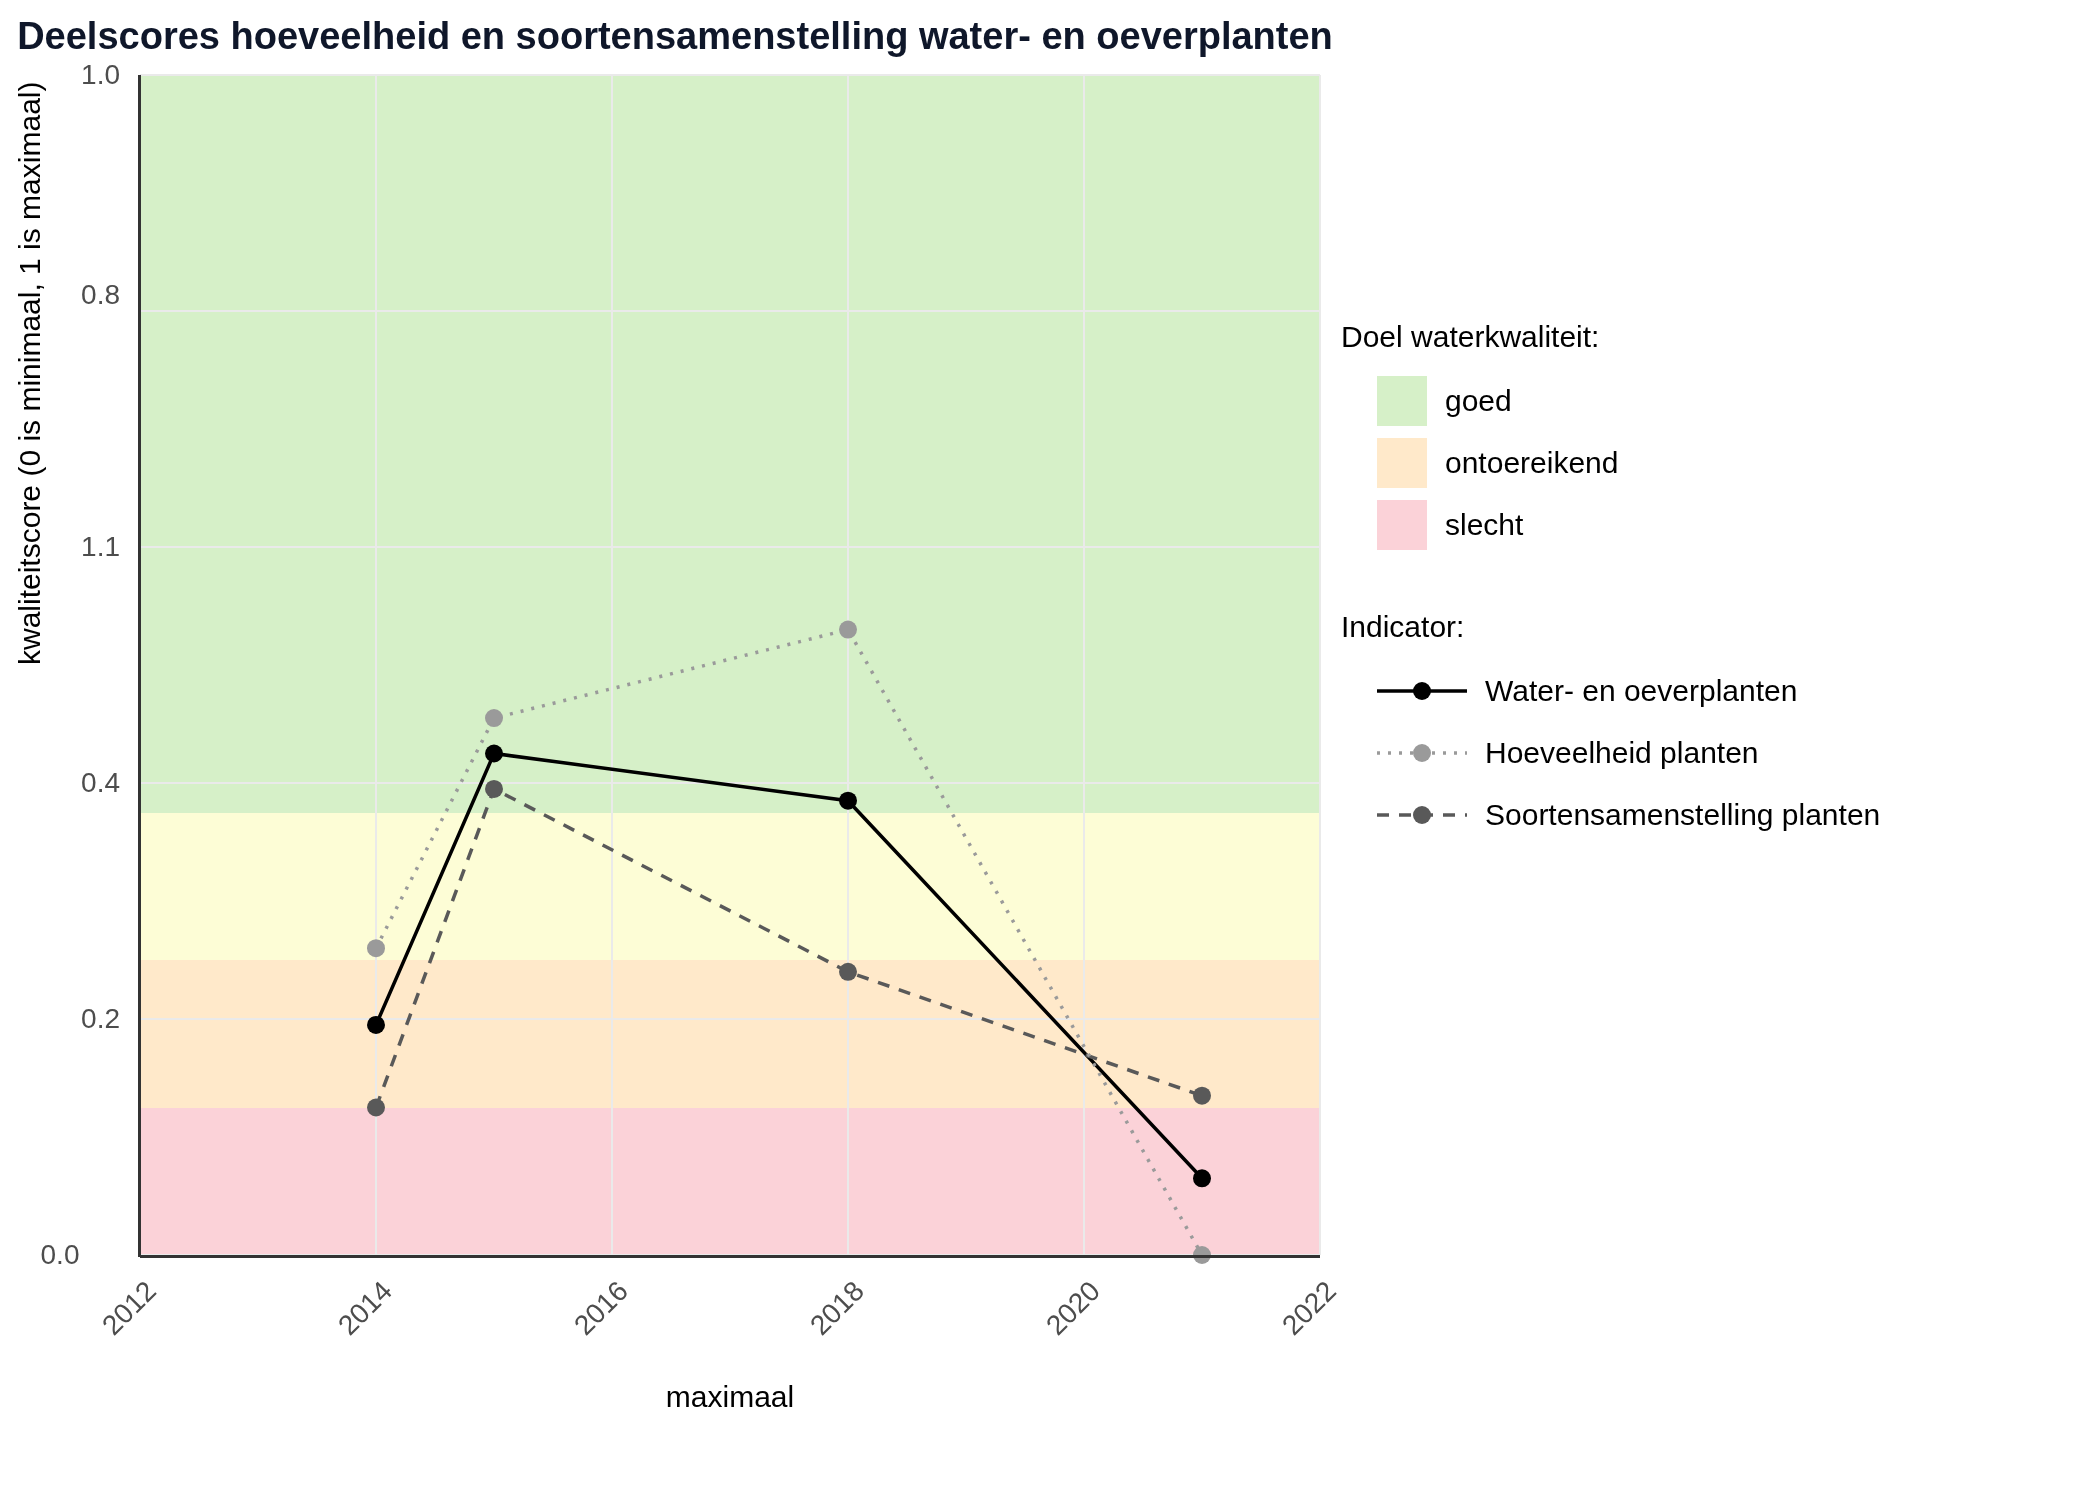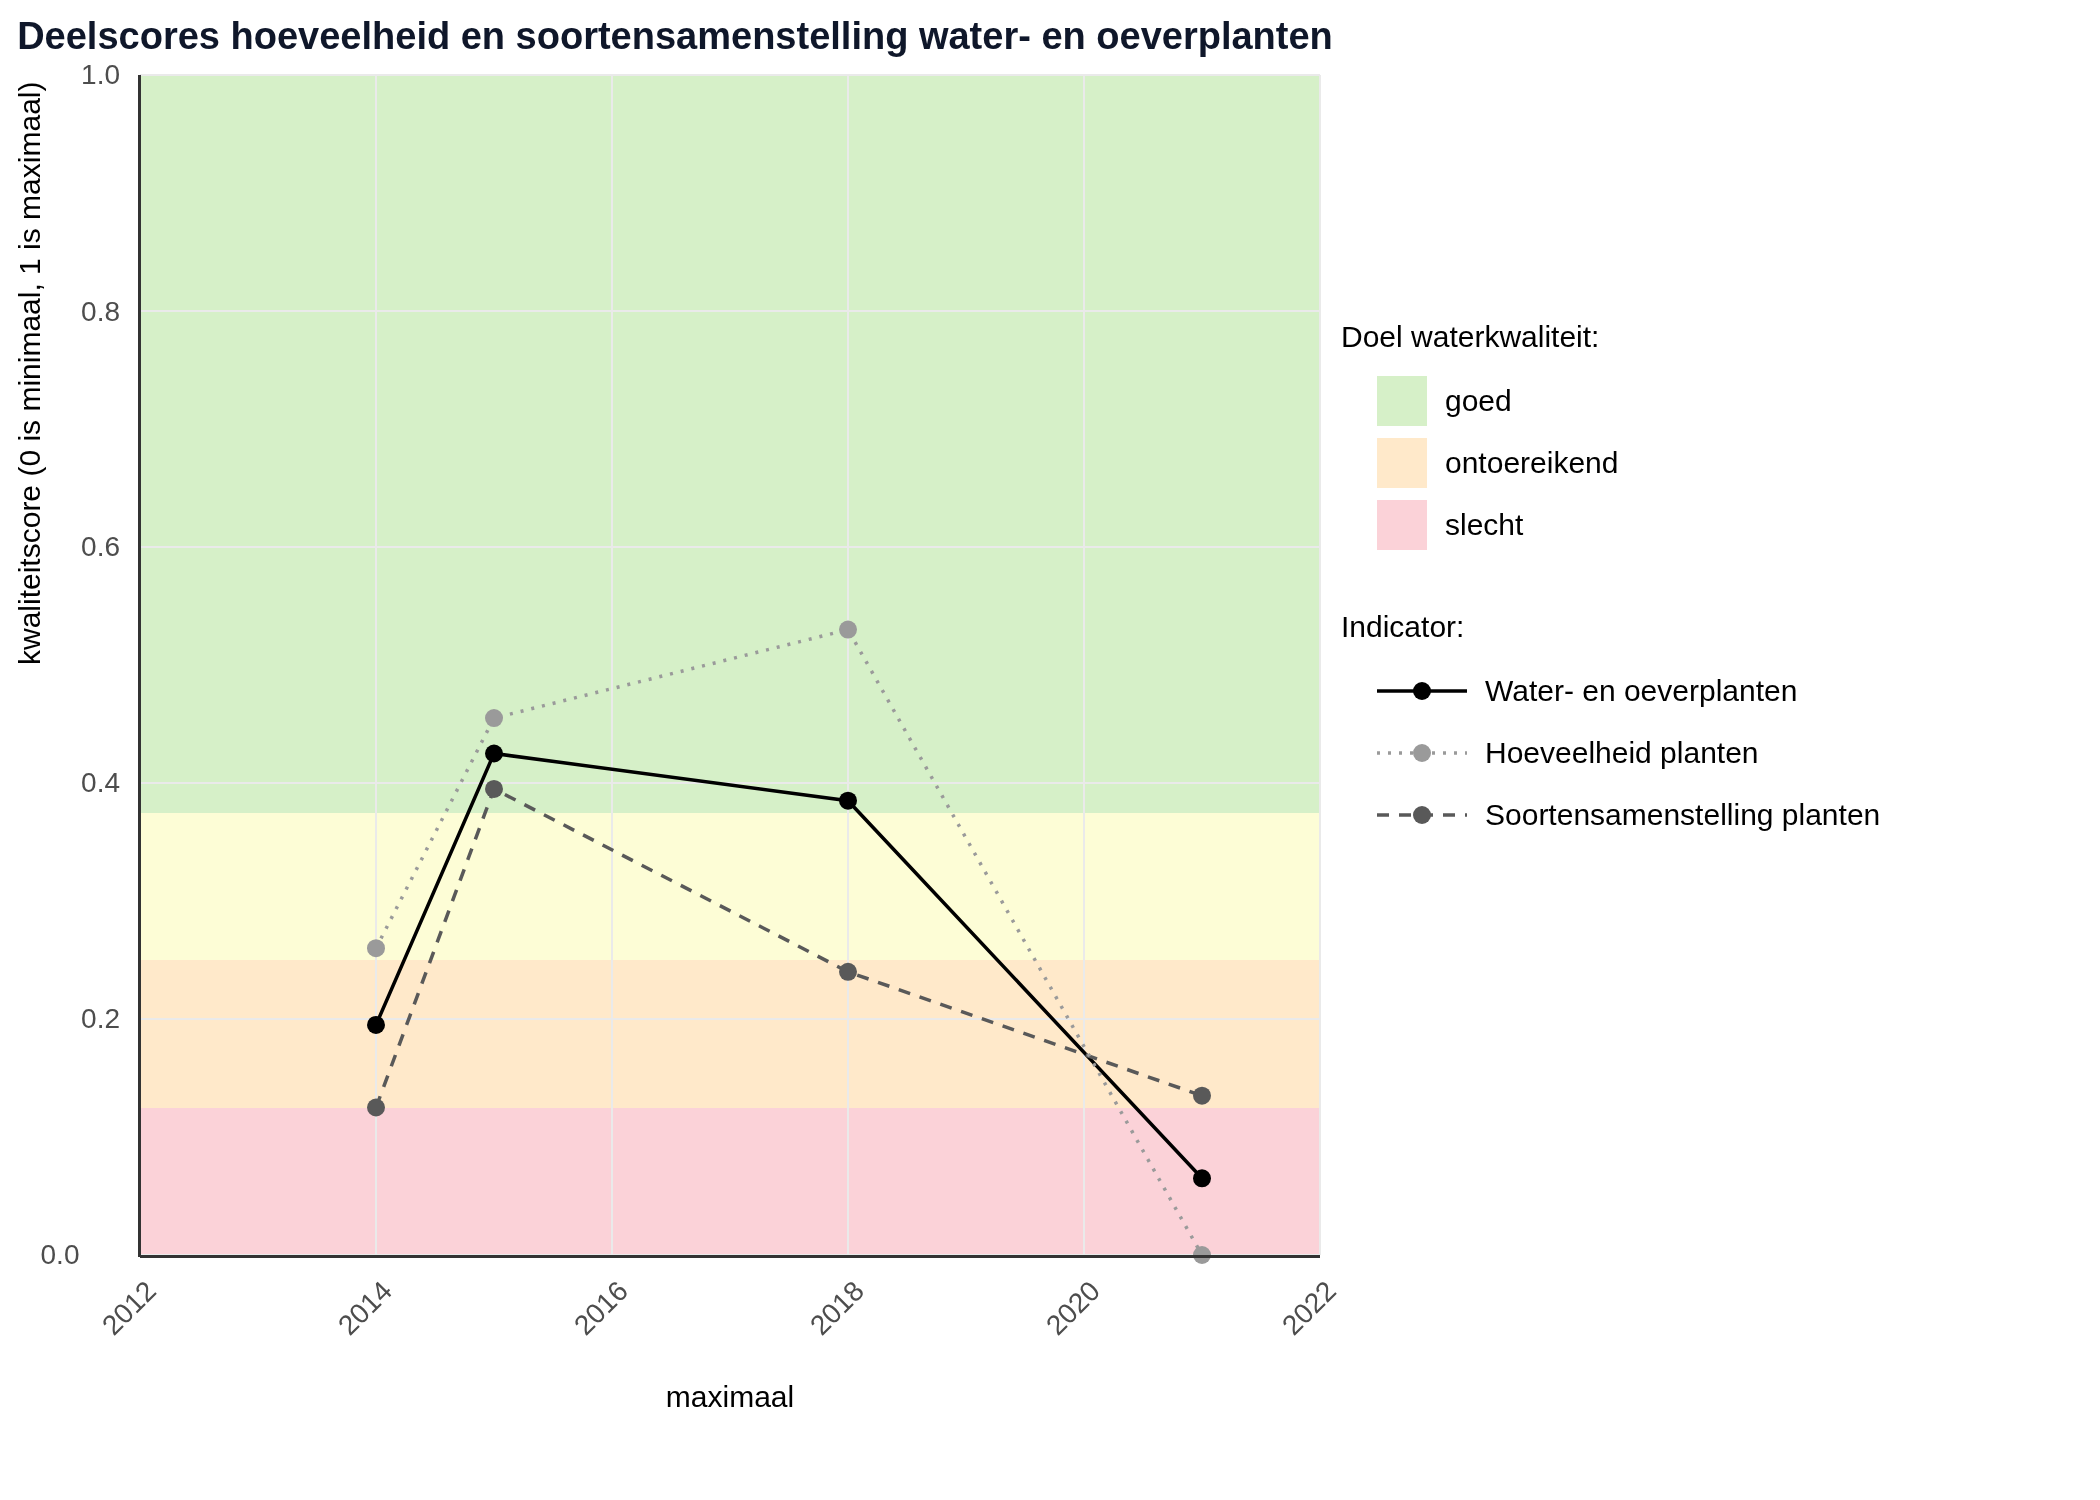--- a/index.html
+++ b/index.html
@@ -184,22 +184,22 @@
       </svg>
   </div>
 
   <div class="axis-line-x" style="left:140px; top:1255px; width:1180px;"></div>
   <div class="axis-line-y" style="left:138px; top:75px; height:1182px;"></div>
 
   <div id="yticks">
       <div class="ytick-label" style="top: 1255px; left: 0px; text-align: center;">0.0</div>
       <div class="ytick-label" style="top: 1019px; left: 0px;">0.2</div>
       <div class="ytick-label" style="top: 783px; left: 0px;">0.4</div>
-      <div class="ytick-label" style="top: 547px; left: 0px;">0.6</div>
-      <div class="ytick-label" style="top: 312px; left: 0px;">0.8</div>
+      <div class="ytick-label" style="top: 547px; left: 0px;">1.1</div>
+      <div class="ytick-label" style="top: 295px; left: 0px;">0.8</div>
       <div class="ytick-label" style="top: 75px; left: 0px;">1.0</div>
     </div>
   <div id="xticks">
       <div class="xtick-label" style="left: 40px; top: 1275px;">2012</div>
       <div class="xtick-label" style="left: 276px; top: 1275px;">2014</div>
       <div class="xtick-label" style="left: 512px; top: 1275px;">2016</div>
       <div class="xtick-label" style="left: 748px; top: 1275px;">2018</div>
       <div class="xtick-label" style="left: 984px; top: 1275px;">2020</div>
       <div class="xtick-label" style="left: 1220px; top: 1275px;">2022</div>
     </div>

